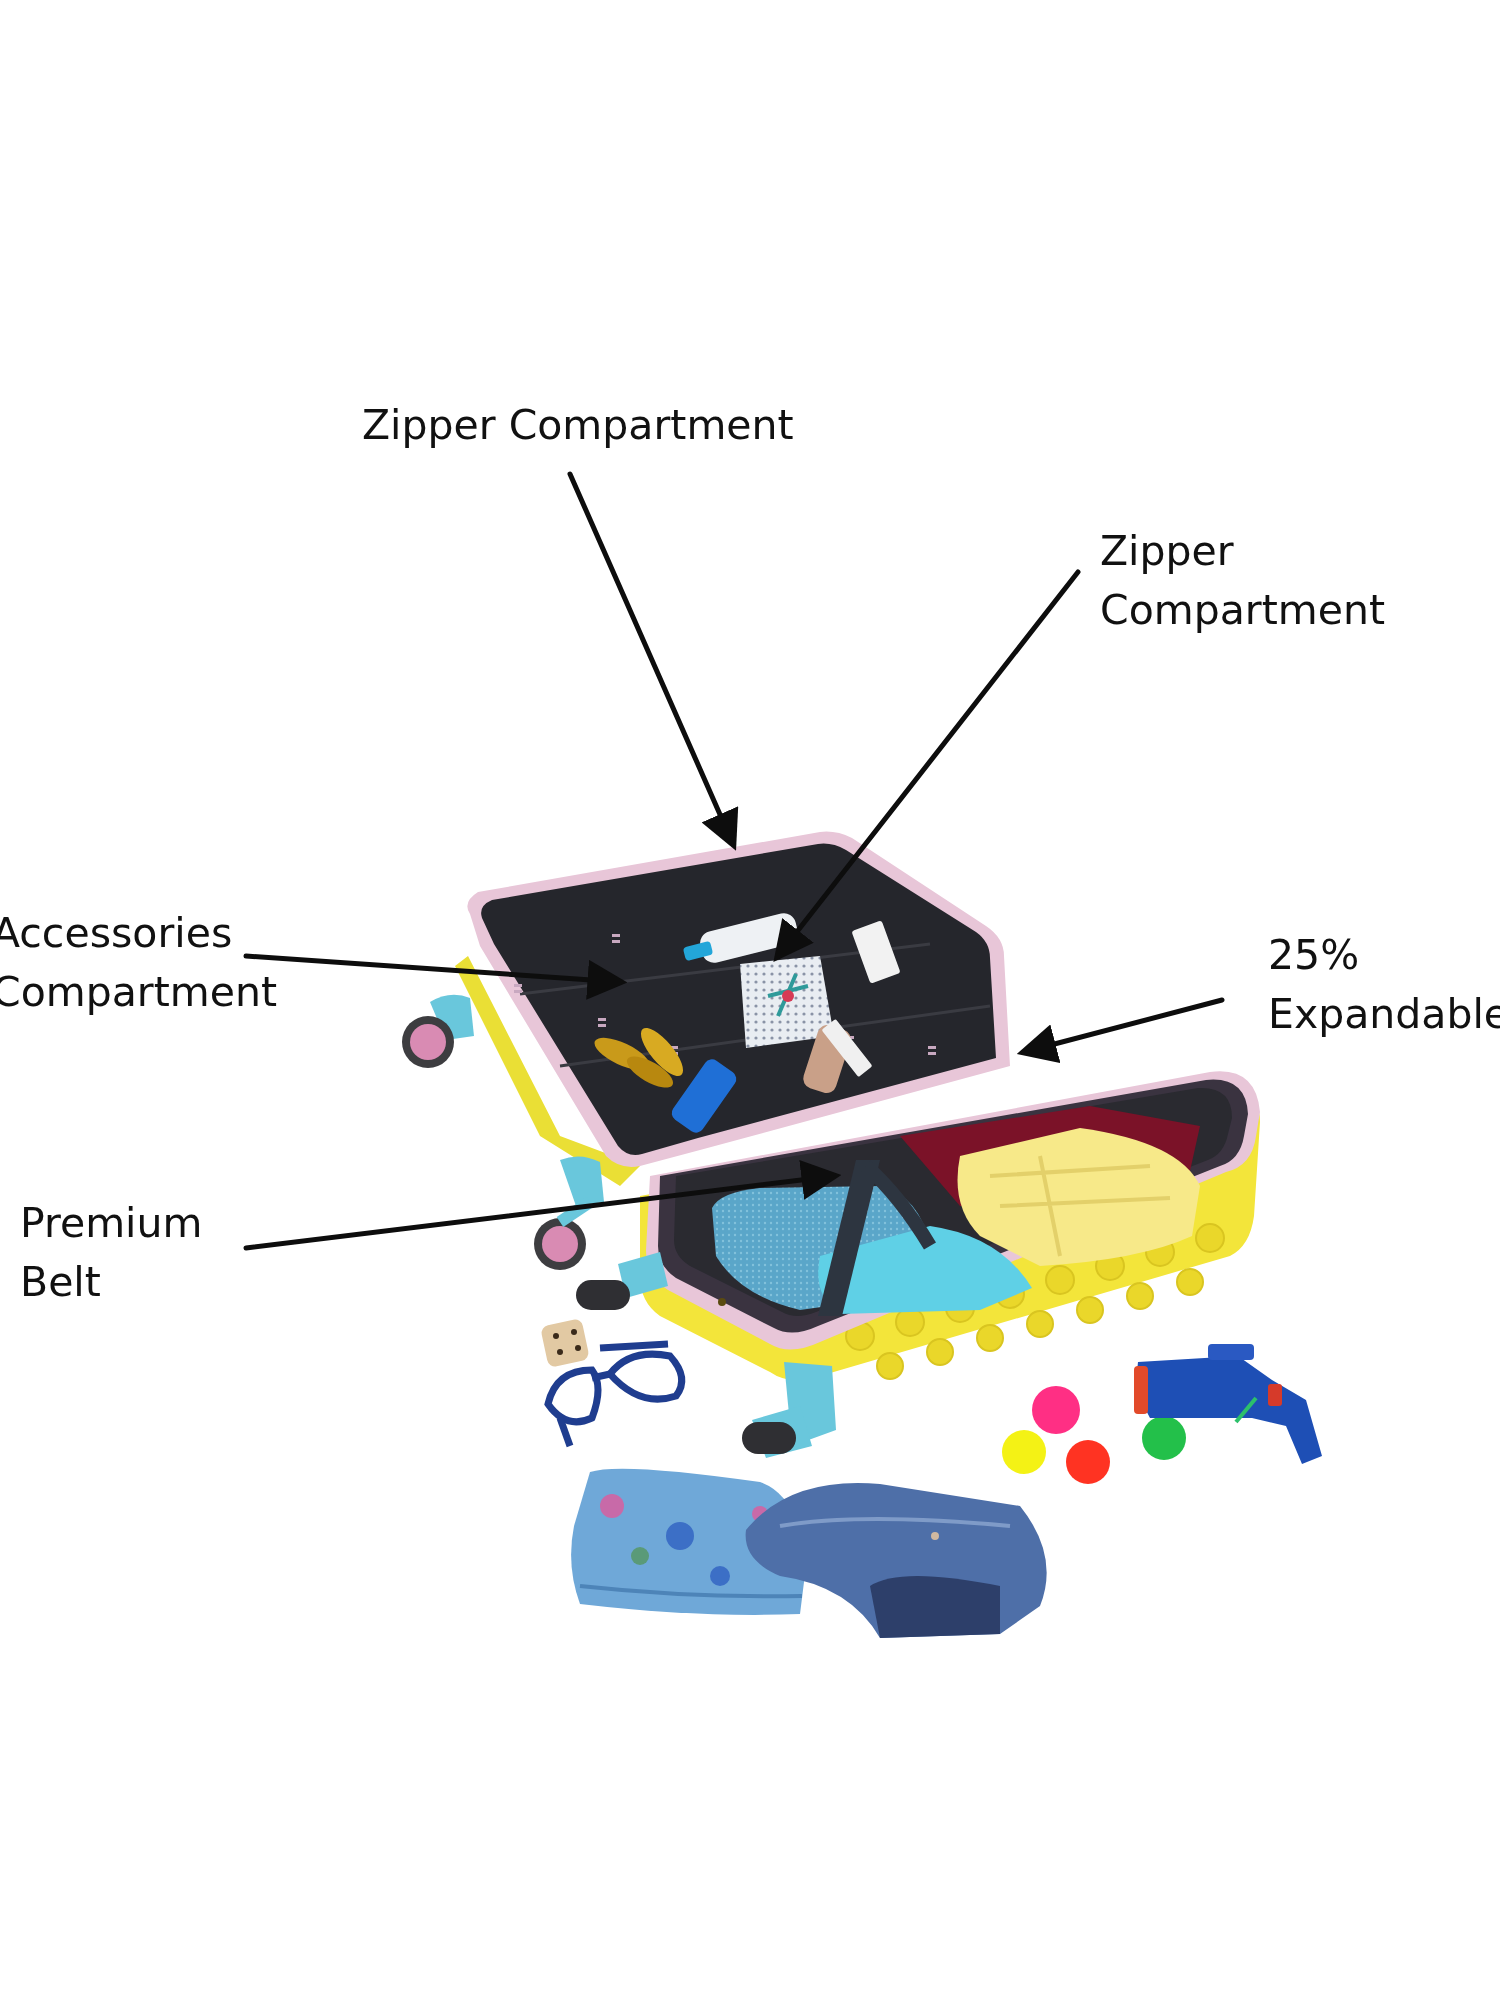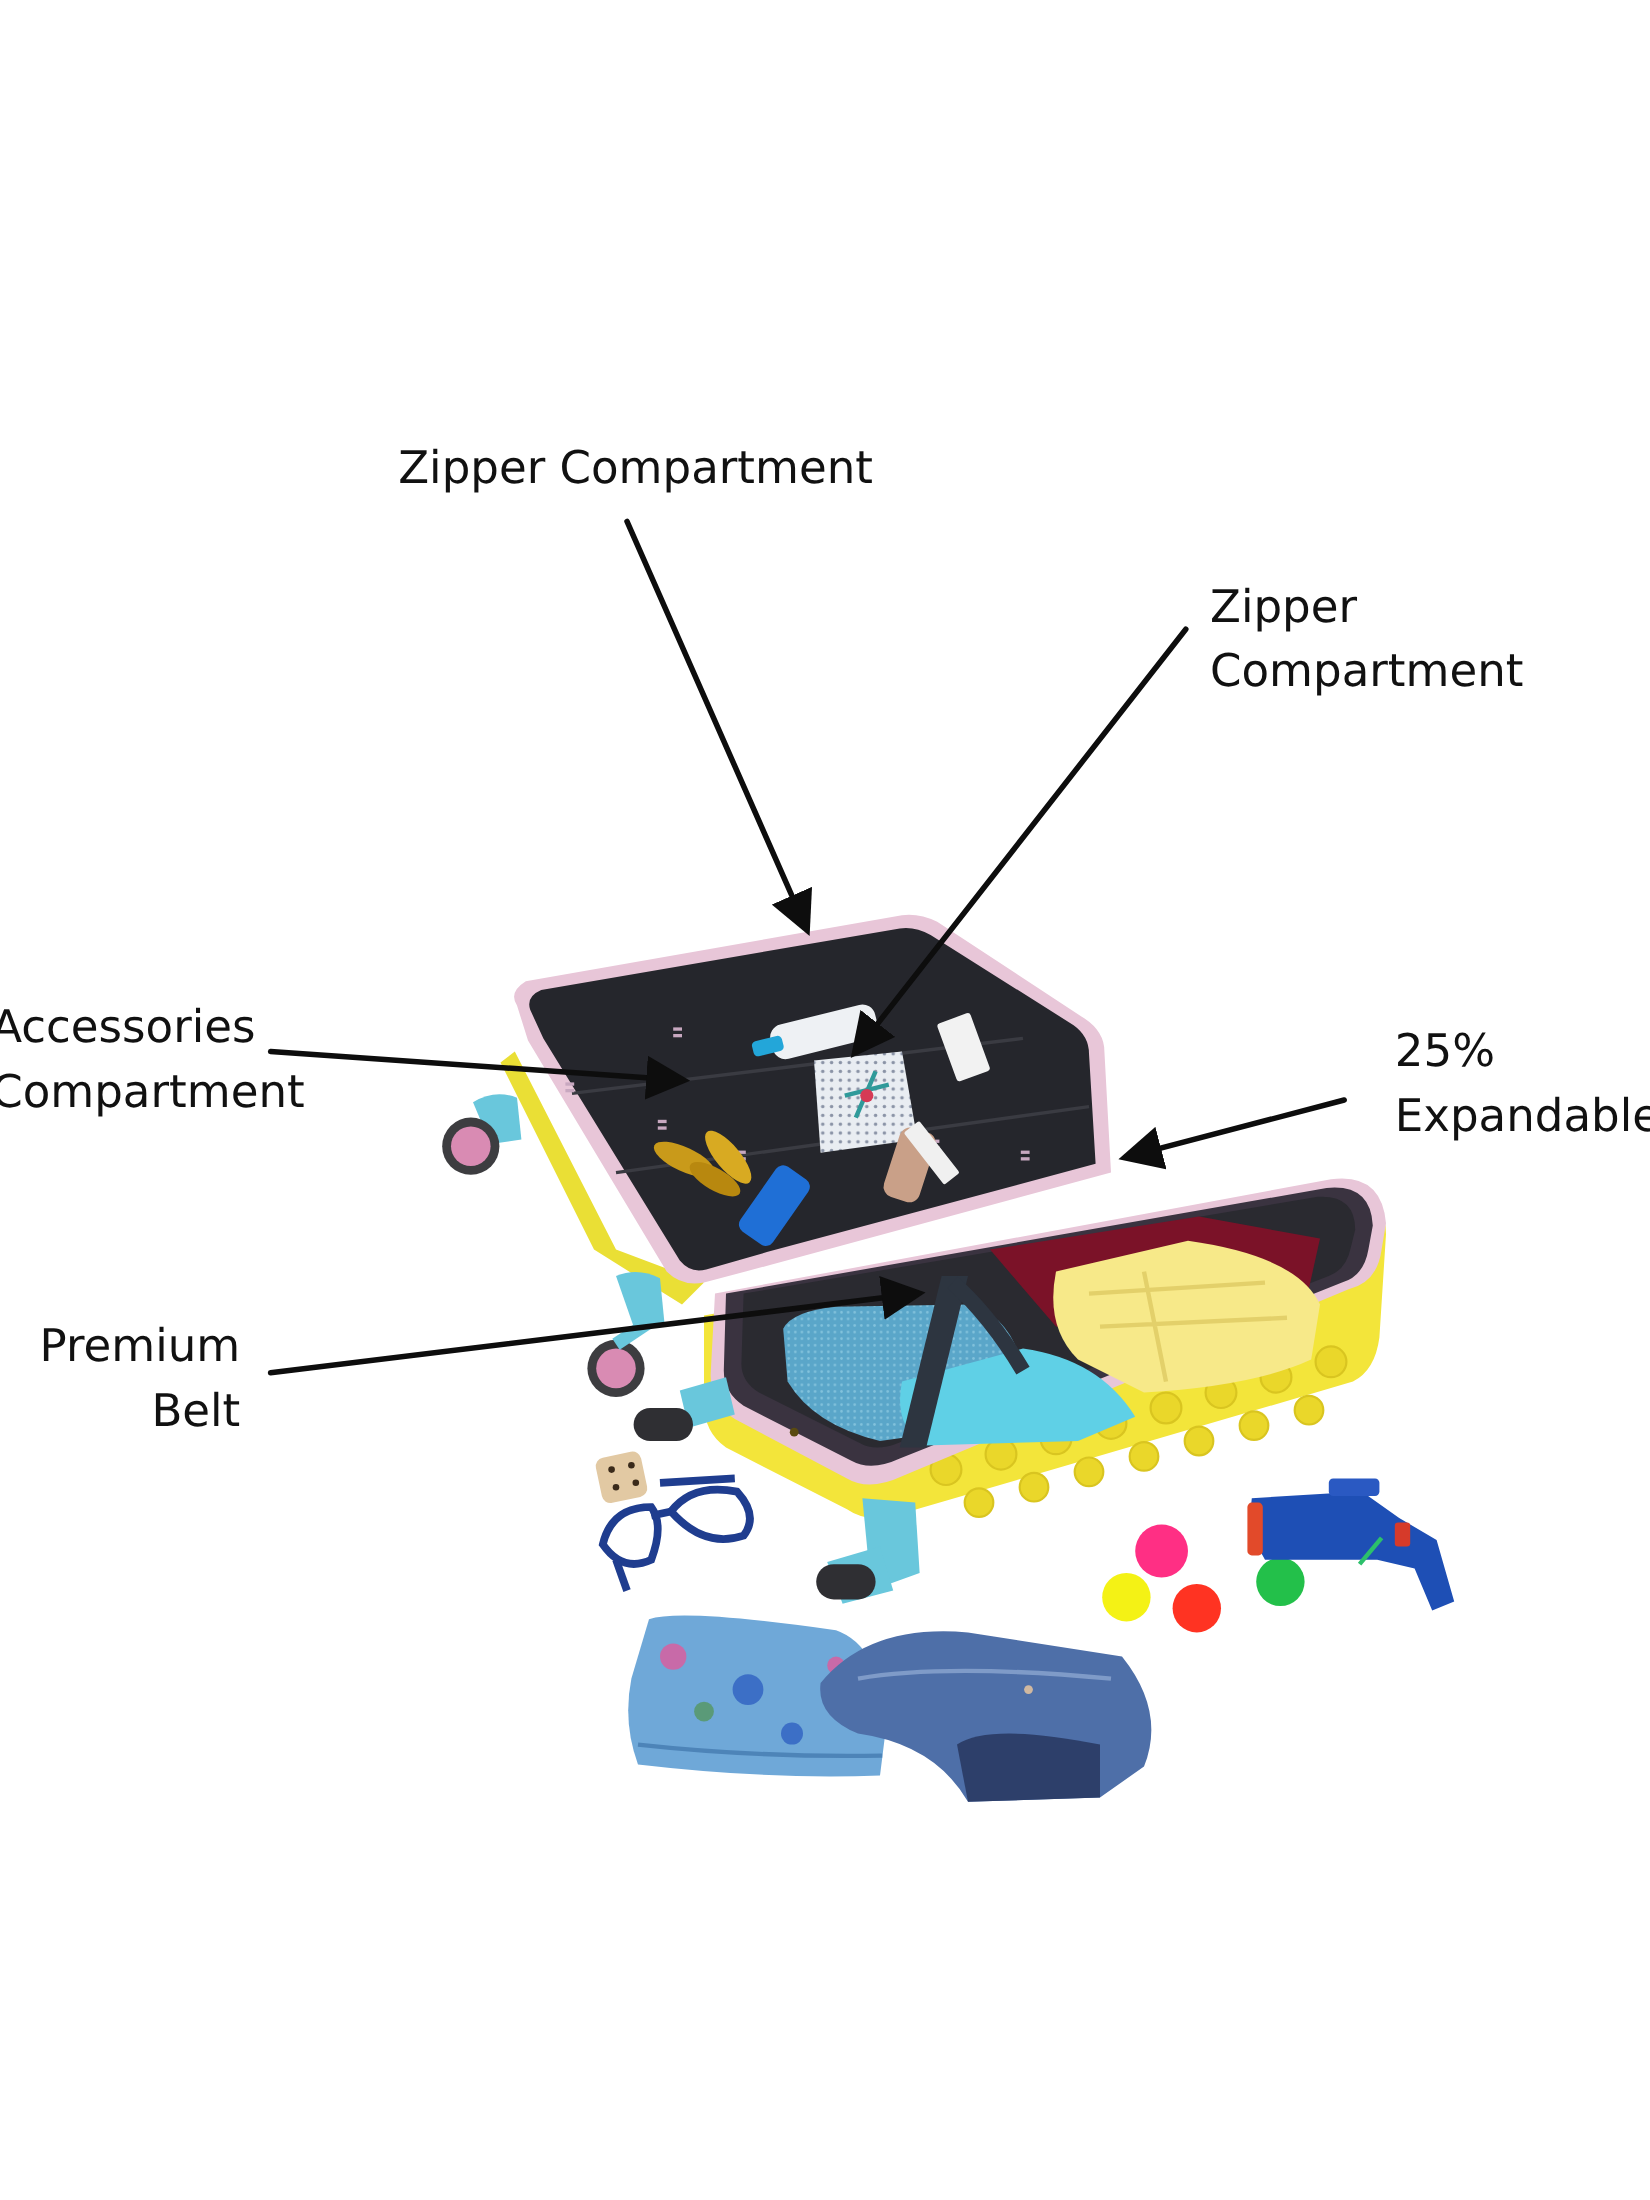--- a/index.html
+++ b/index.html
@@ -217,18 +217,18 @@
   <div class="label" style="left:-8px; top:878px;">
     <span>Accessories</span>
     <span>Compartment</span>
   </div>
 
   <div class="label" style="left:1268px; top:900px;">
     <span>25%</span>
     <span>Expandable</span>
   </div>
 
-  <div class="label" style="left:36px; top:1168px;text-align:right;">
+  <div class="label" style="left:20px; top:1168px;">
     <span>Premium</span>
     <span>Belt</span>
   </div>
 
 </div>
 
 </body></html>

